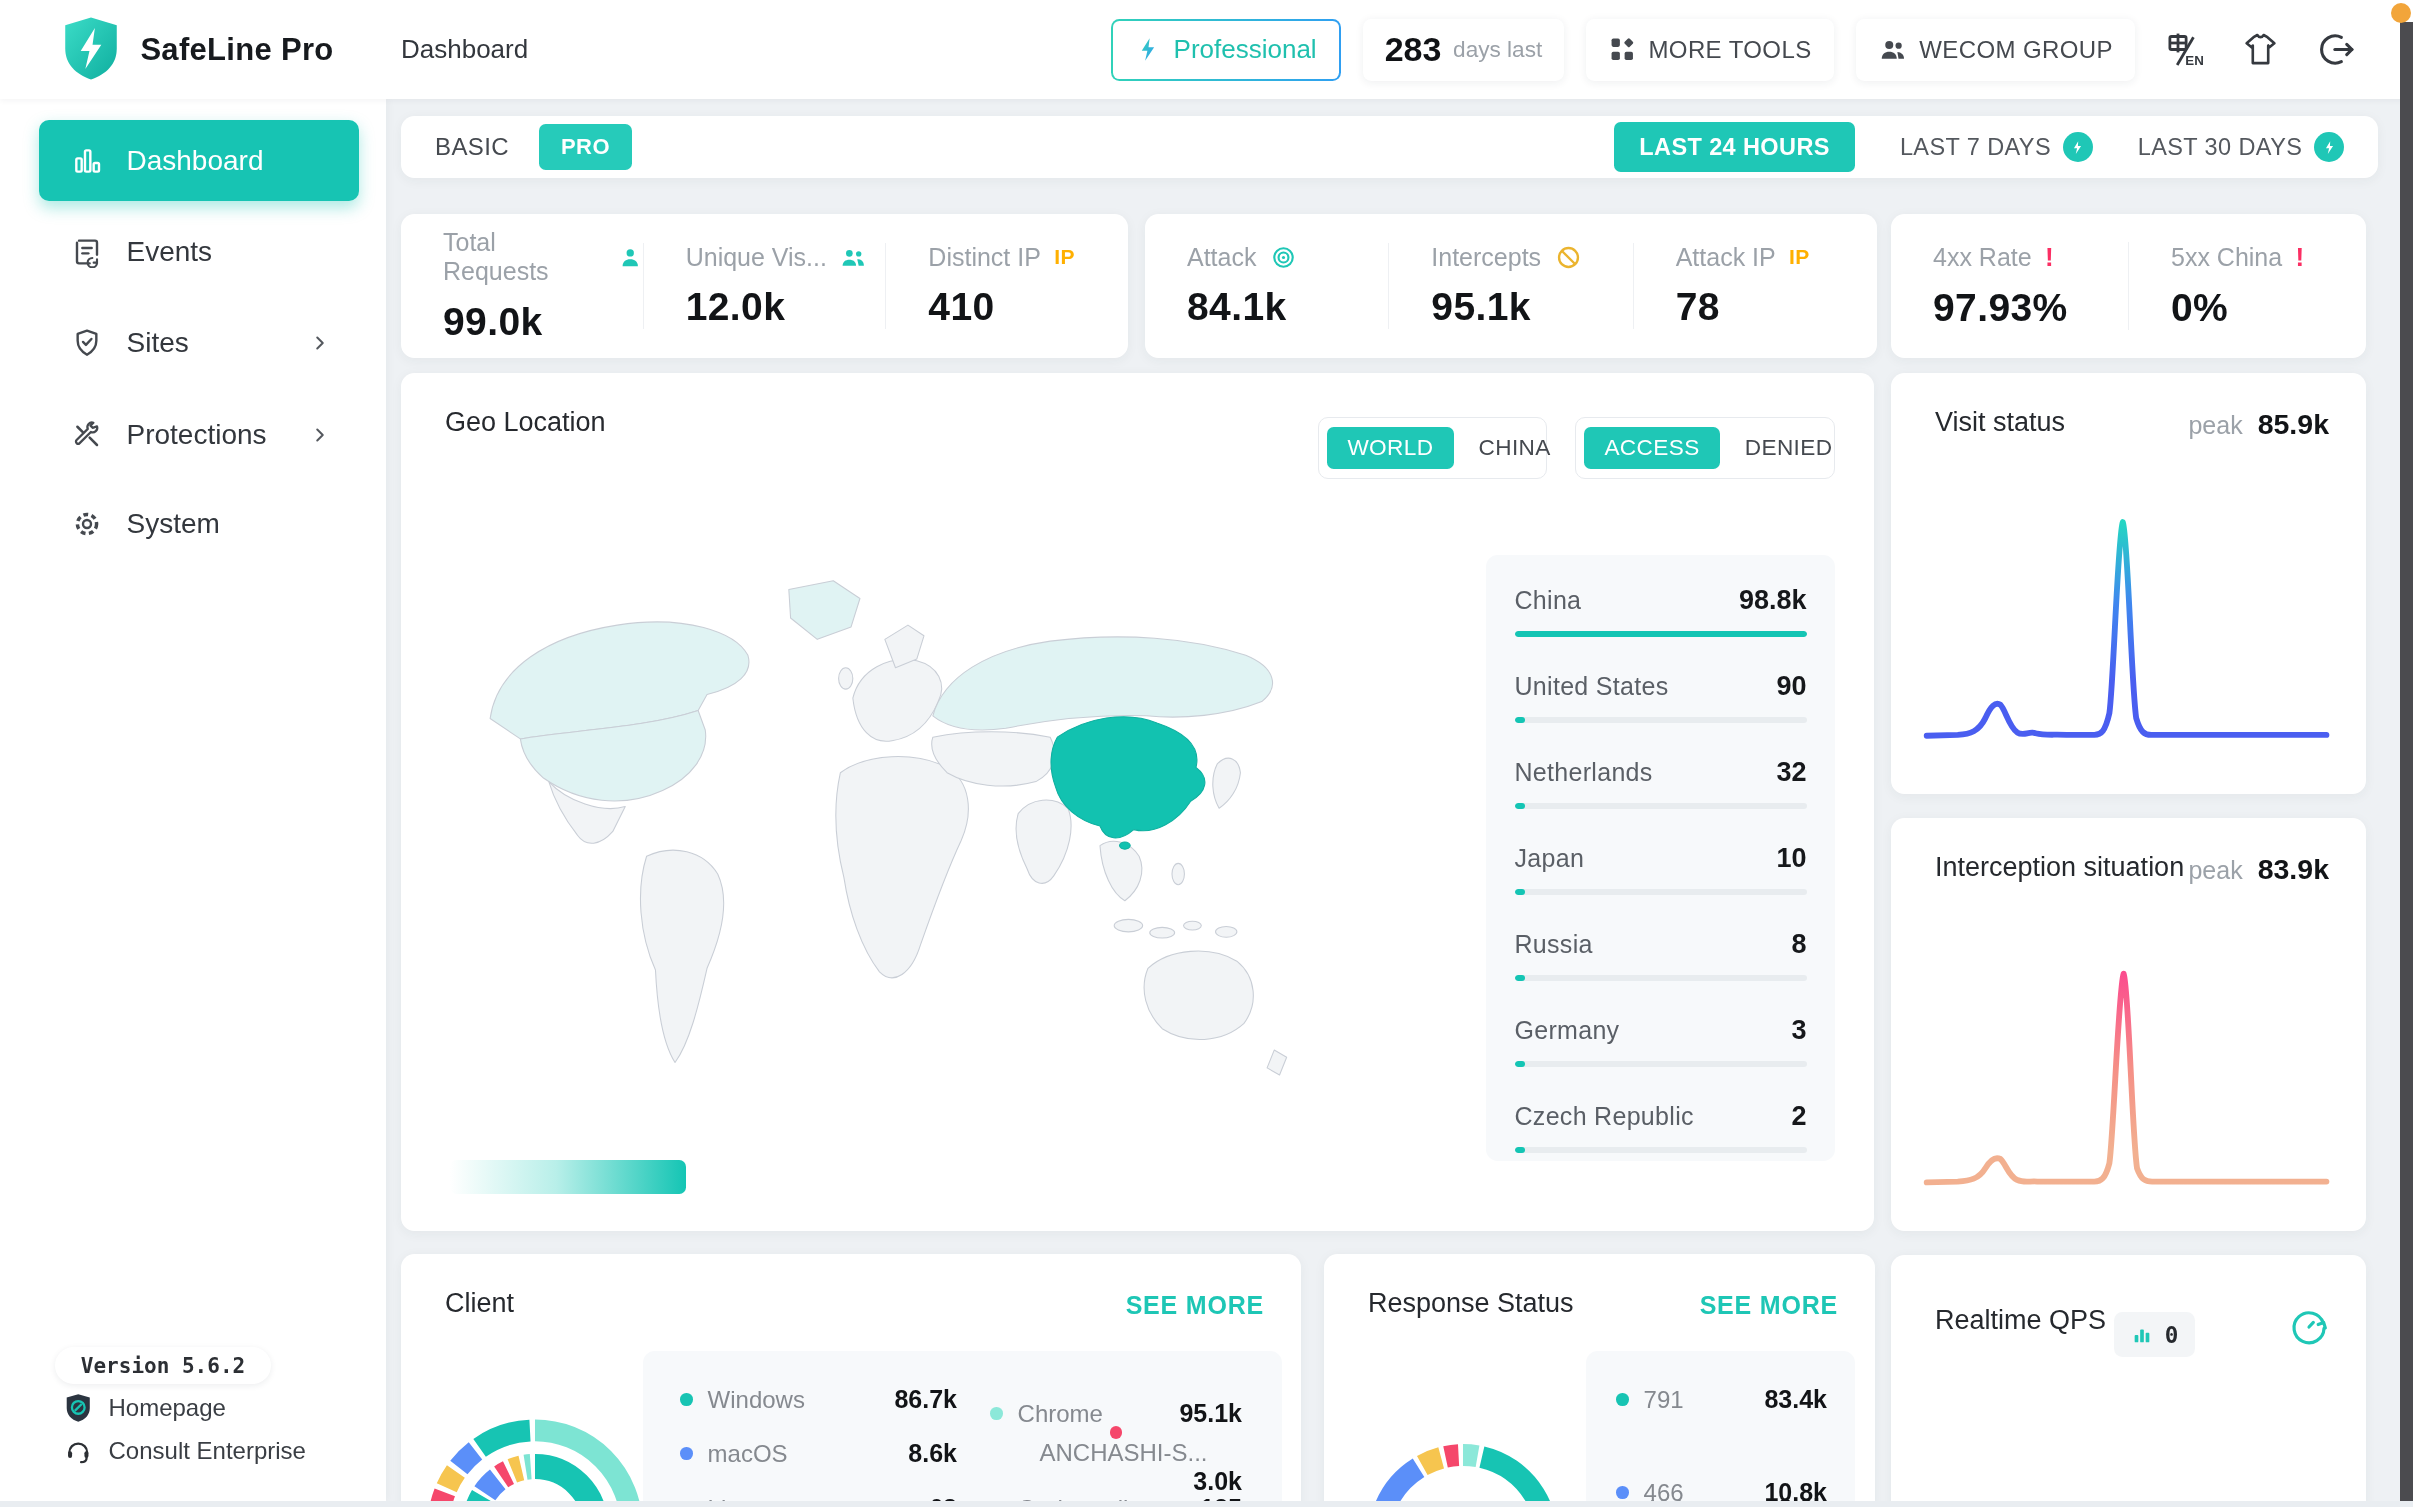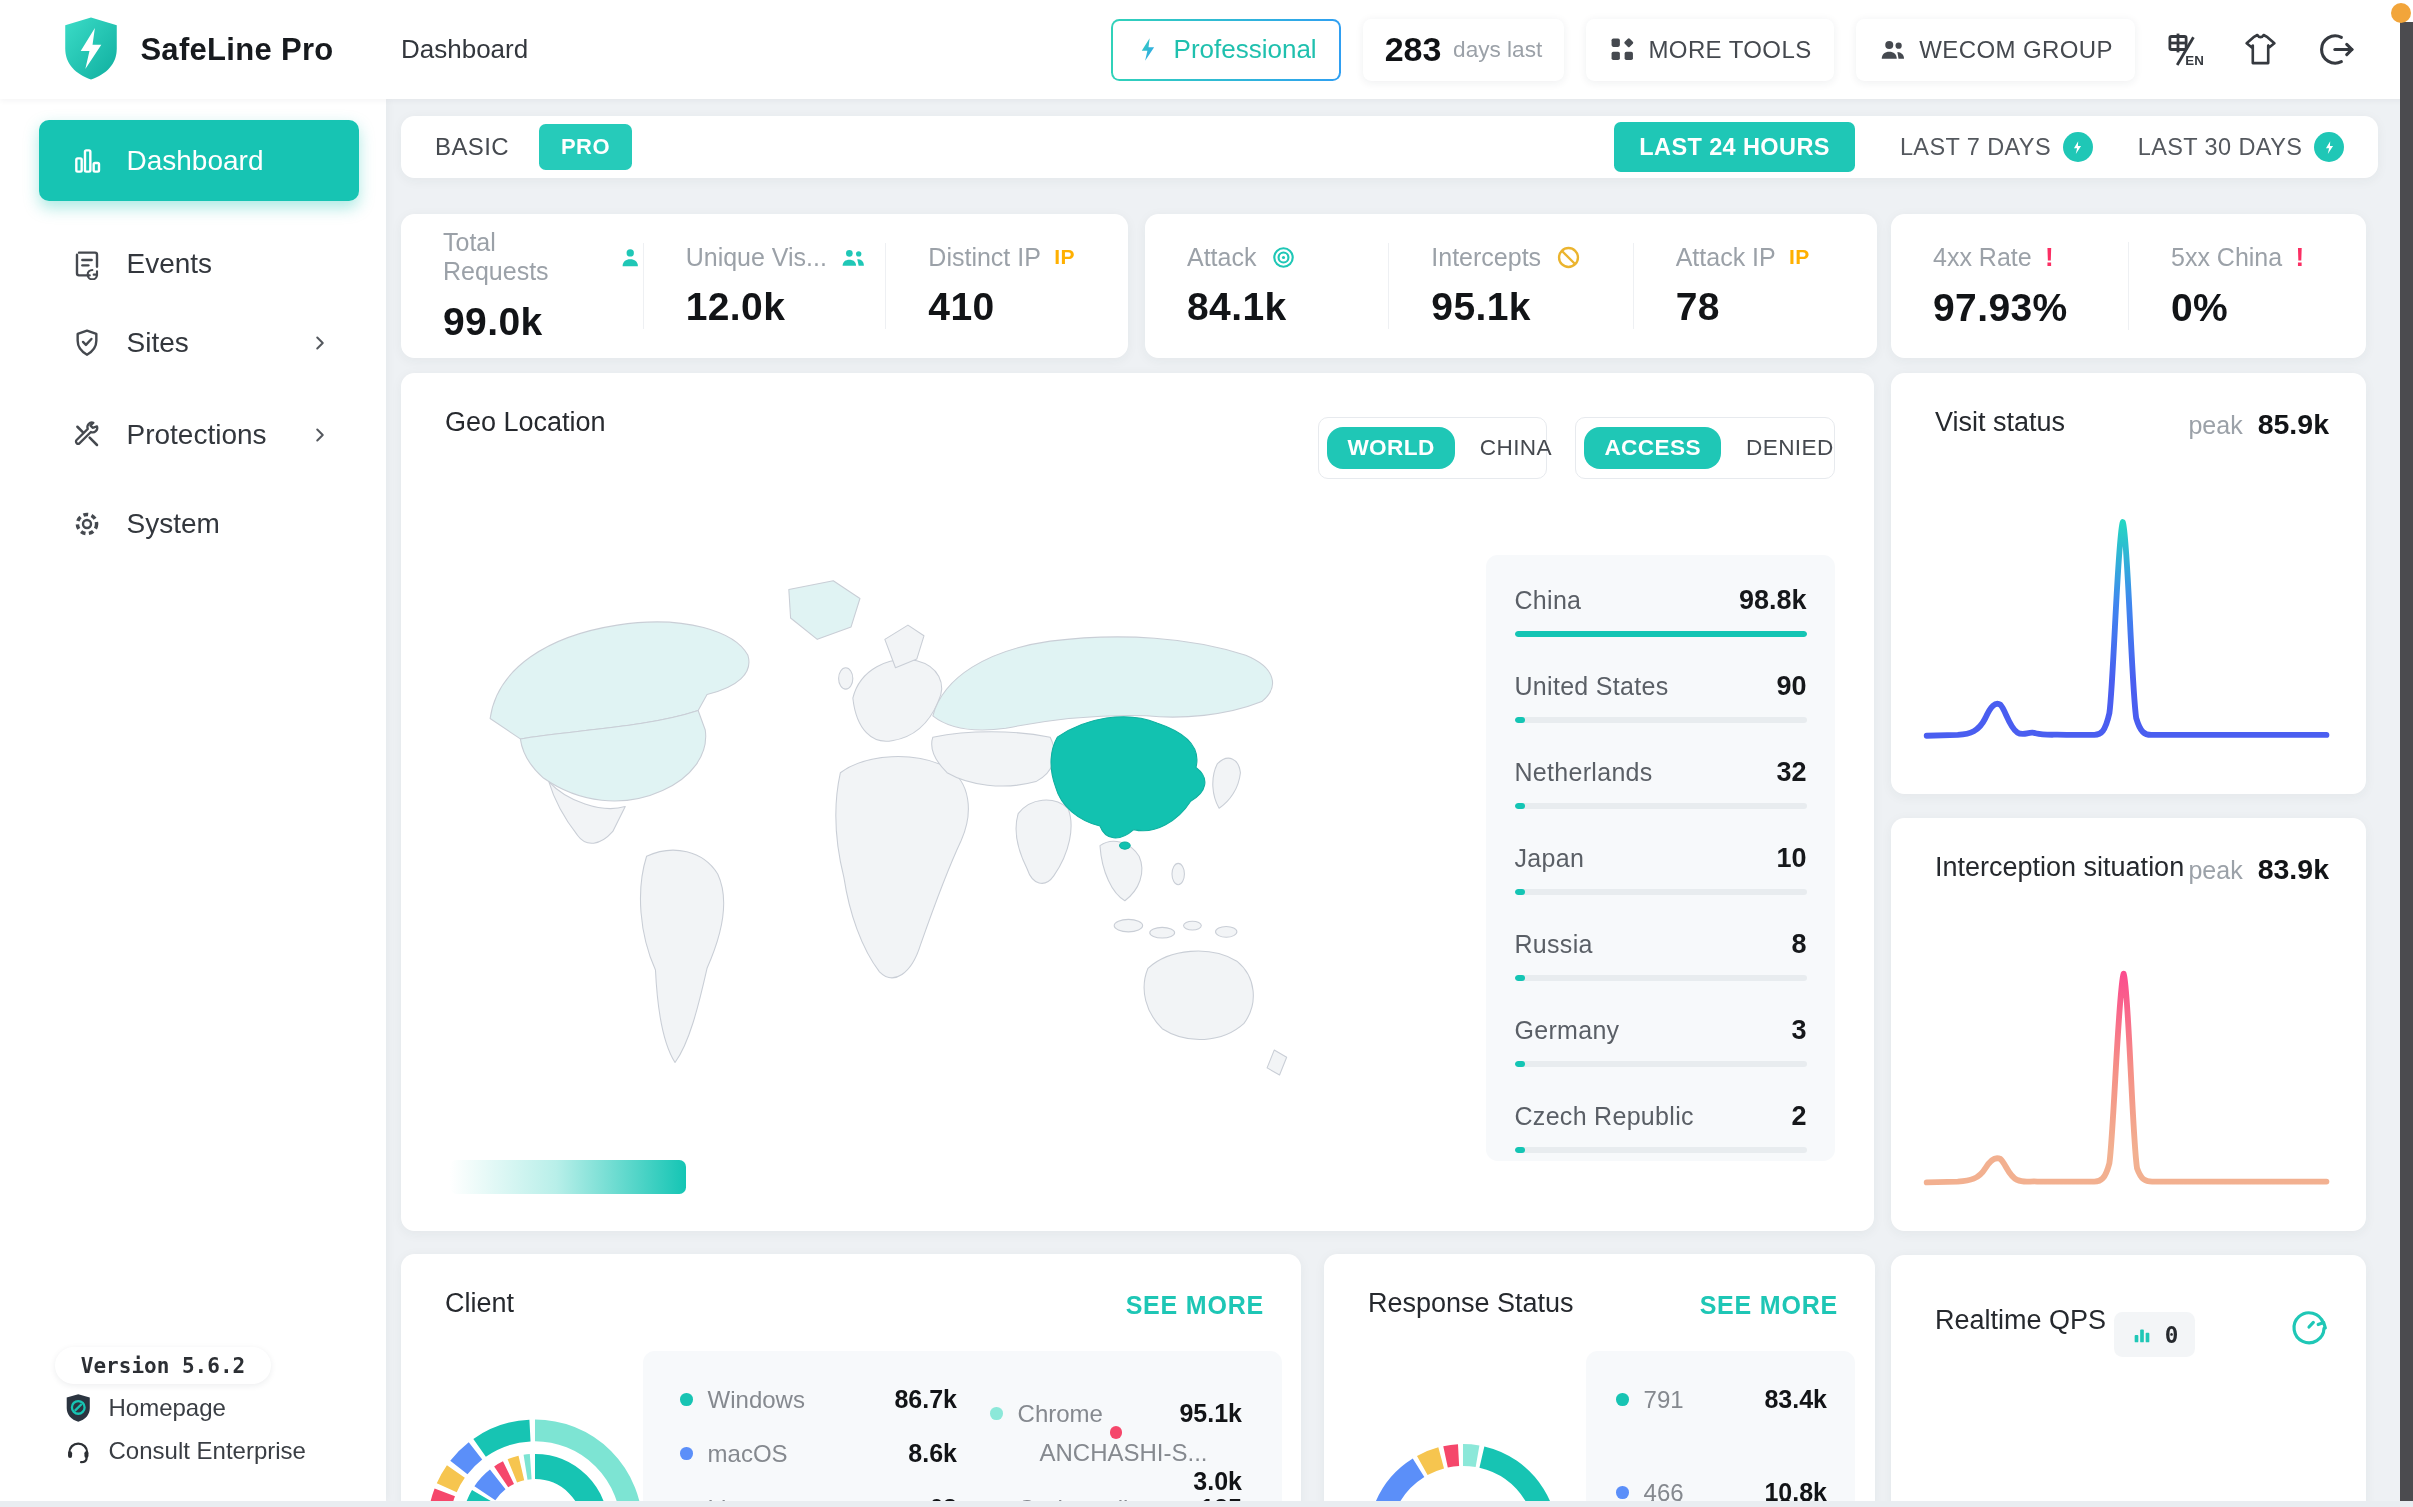--- a/index.html
+++ b/index.html
@@ -62,21 +62,21 @@
   .stat-value{font-size:39px;font-weight:700;color:#121417;margin-top:13.4px;letter-spacing:0.4px;}
   .ip-badge{font-size:21px;font-weight:700;color:#ffb000;letter-spacing:0.4px;}
   .excl{font-size:26px;font-weight:700;color:#fb2e63;}
 
   
   .geo{left:15px;top:274px;width:1473px;height:858px;}
   .card-title{position:absolute;left:44px;top:34px;font-size:27px;color:#26292e;font-weight:500;}
   .toggle-group{position:absolute;top:44px;height:62px;border:1.7px solid #e7eaee;border-radius:10px;
                 background:#fff;display:flex;align-items:center;padding:0 8.4px;gap:5px;}
   .tg-opt{font-size:22.6px;color:#45494f;padding:8.4px 20px;border-radius:6.7px;cursor:pointer;letter-spacing:0.4px;}
-  .tg-opt.on{background:#1fc7b6;color:#fff;font-weight:700;border-radius:16px;}
+  .tg-opt.on{background:#1fc7b6;color:#fff;font-weight:400;}
   .map-wrap{position:absolute;left:34px;top:189px;width:889px;height:570px;}
   .grad-bar{position:absolute;left:49px;top:787px;width:236px;height:34px;border-radius:6.7px;
             background:linear-gradient(90deg,#ffffff,#b8efe9 45%,#14c5b4);}
   .country-panel{position:absolute;left:1085px;top:182px;width:349px;height:606px;background:#f7f9fb;
                  border-radius:11.7px;padding:30px 28.5px 0 28.5px;}
   .c-row{height:86px;}
   .c-line{display:flex;align-items:baseline;}
   .c-name{font-size:25px;color:#5a5f66;letter-spacing:0.3px;}
   .c-val{margin-left:auto;font-size:27px;font-weight:700;color:#16181b;}
   .c-track{margin-top:15px;height:5.9px;border-radius:3.4px;background:#e8ecef;position:relative;overflow:hidden;}
@@ -202,21 +202,21 @@
   <div class="sidebar">
     <div class="nav-item active" style="top:21px;">
       <svg width="32" height="32" viewBox="0 0 24 24">
         <rect x="4" y="10" width="4" height="10" rx="1" fill="none" stroke="#fff" stroke-width="1.8"></rect>
         <rect x="10.5" y="4" width="4" height="16" rx="1" fill="none" stroke="#fff" stroke-width="1.8"></rect>
         <rect x="17" y="13.5" width="4" height="6.5" rx="1" fill="none" stroke="#fff" stroke-width="1.8"></rect>
       </svg>
       <span class="lbl">Dashboard</span>
     </div>
 
-    <div class="nav-item" style="top:124px;">
+    <div class="nav-item" style="top:112px;">
       <svg width="32" height="32" viewBox="0 0 24 24">
         <path d="M6,3.5 h12 a1.5,1.5 0 0 1 1.5,1.5 v9" fill="none" stroke="#45494f" stroke-width="1.8" stroke-linecap="round"></path>
         <path d="M4.5,5 v14 a1.5,1.5 0 0 0 1.5,1.5 h8" fill="none" stroke="#45494f" stroke-width="1.8" stroke-linecap="round"></path>
         <line x1="8.5" y1="9" x2="15.5" y2="9" stroke="#45494f" stroke-width="1.8" stroke-linecap="round"></line>
         <line x1="8.5" y1="13" x2="13" y2="13" stroke="#45494f" stroke-width="1.8" stroke-linecap="round"></line>
         <path d="M16,16.5 a3.5,3.5 0 1 0 3.5,3.5 M19.5,17.5 v2.5 h-2.5" fill="none" stroke="#45494f" stroke-width="1.6" stroke-linecap="round"></path>
       </svg>
       <span class="lbl">Events</span>
     </div>
 

